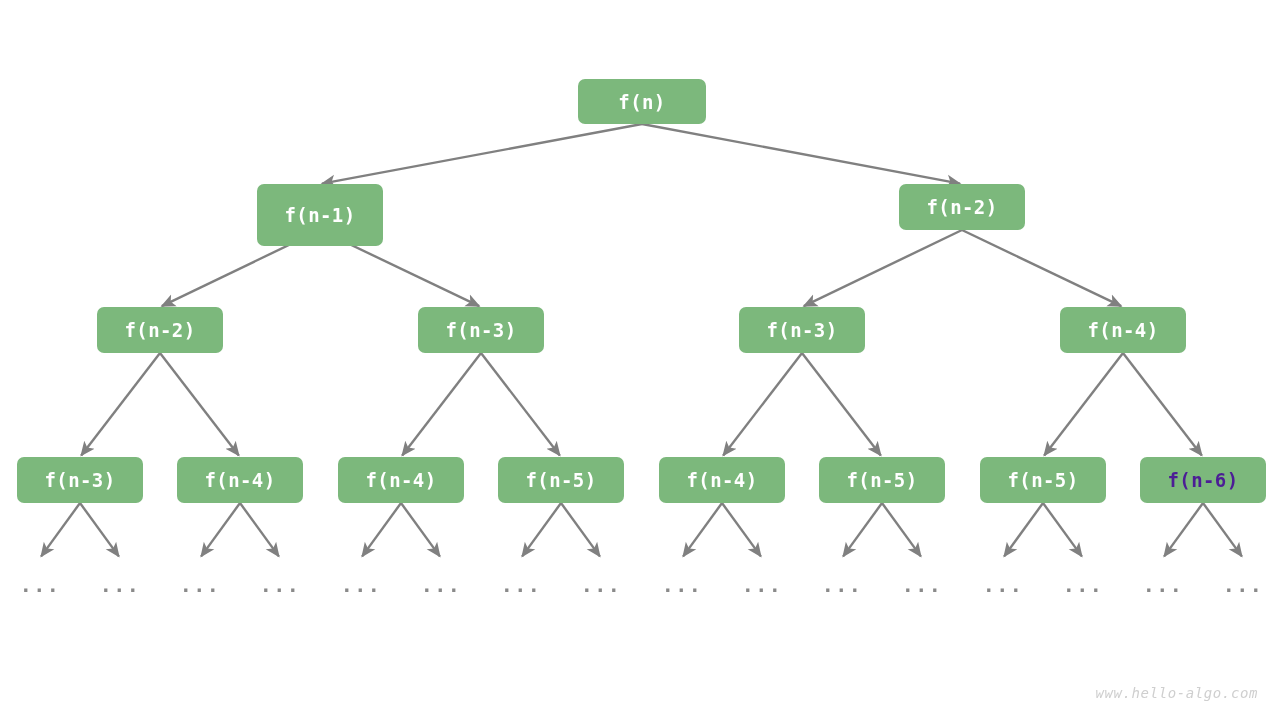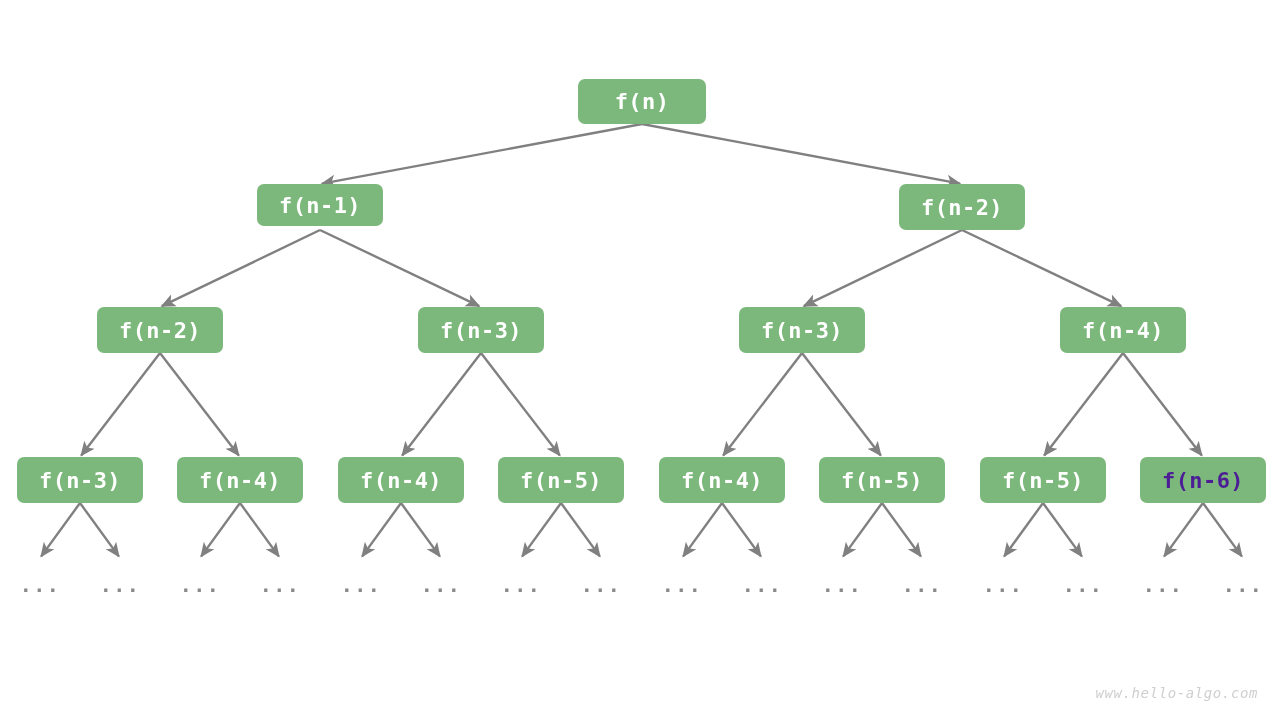--- a/index.html
+++ b/index.html
@@ -27,21 +27,21 @@
     pointer-events: none;
   }
   .node {
     position: absolute;
     display: flex;
     align-items: center;
     justify-content: center;
     border-radius: 7px;
     color: #ffffff;
     font-family: "DejaVu Sans Mono", monospace;
-    font-size: 22px;
+    font-size: 19px;
     font-weight: 700;
     letter-spacing: 0.4px;
     white-space: nowrap;
     user-select: none;
   }
   .ellipsis {
     position: absolute;
     display: flex;
     align-items: center;
     justify-content: center;
@@ -105,21 +105,21 @@
         <line x1="882" y1="503" x2="920.82365660465" y2="556.3825278313936" stroke="#808080" stroke-width="2.4" stroke-linecap="butt" marker-end="url(#arrowhead)"></line>
         <line x1="1043" y1="503" x2="1004.17634339535" y2="556.3825278313936" stroke="#808080" stroke-width="2.4" stroke-linecap="butt" marker-end="url(#arrowhead)"></line>
         <line x1="1043" y1="503" x2="1081.8236566046498" y2="556.3825278313936" stroke="#808080" stroke-width="2.4" stroke-linecap="butt" marker-end="url(#arrowhead)"></line>
         <line x1="1203" y1="503" x2="1164.1763433953502" y2="556.3825278313936" stroke="#808080" stroke-width="2.4" stroke-linecap="butt" marker-end="url(#arrowhead)"></line>
         <line x1="1203" y1="503" x2="1241.8236566046498" y2="556.3825278313936" stroke="#808080" stroke-width="2.4" stroke-linecap="butt" marker-end="url(#arrowhead)"></line>
       </g>
   </svg>
 
   <div id="nodes">
       <div class="node" style="left: 578px; top: 79px; width: 128px; height: 45px; background: rgb(124, 184, 124); color: rgb(255, 255, 255);">f(n)</div>
-      <div class="node" style="left: 257px; top: 184px; width: 126px; height: 42px; background: rgb(124, 184, 124); color: rgb(255, 255, 255);">f(n-1)</div>
+      <div class="node" style="left: 257px; top: 184px; width: 126px; height: 62px; background: rgb(124, 184, 124); color: rgb(255, 255, 255);">f(n-1)</div>
       <div class="node" style="left: 899px; top: 184px; width: 126px; height: 46px; background: rgb(124, 184, 124); color: rgb(255, 255, 255);">f(n-2)</div>
       <div class="node" style="left: 97px; top: 307px; width: 126px; height: 46px; background: rgb(124, 184, 124); color: rgb(255, 255, 255);">f(n-2)</div>
       <div class="node" style="left: 418px; top: 307px; width: 126px; height: 46px; background: rgb(124, 184, 124); color: rgb(255, 255, 255);">f(n-3)</div>
       <div class="node" style="left: 739px; top: 307px; width: 126px; height: 46px; background: rgb(124, 184, 124); color: rgb(255, 255, 255);">f(n-3)</div>
       <div class="node" style="left: 1060px; top: 307px; width: 126px; height: 46px; background: rgb(124, 184, 124); color: rgb(255, 255, 255);">f(n-4)</div>
       <div class="node" style="left: 17px; top: 457px; width: 126px; height: 46px; background: rgb(124, 184, 124); color: rgb(255, 255, 255);">f(n-3)</div>
       <div class="node" style="left: 177px; top: 457px; width: 126px; height: 46px; background: rgb(124, 184, 124); color: rgb(255, 255, 255);">f(n-4)</div>
       <div class="node" style="left: 338px; top: 457px; width: 126px; height: 46px; background: rgb(124, 184, 124); color: rgb(255, 255, 255);">f(n-4)</div>
       <div class="node" style="left: 498px; top: 457px; width: 126px; height: 46px; background: rgb(124, 184, 124); color: rgb(255, 255, 255);">f(n-5)</div>
       <div class="node" style="left: 659px; top: 457px; width: 126px; height: 46px; background: rgb(124, 184, 124); color: rgb(255, 255, 255);">f(n-4)</div>

